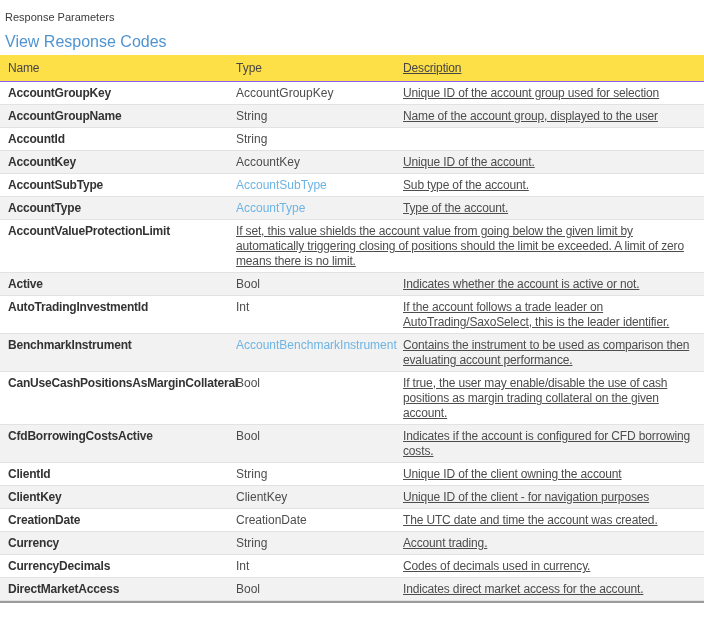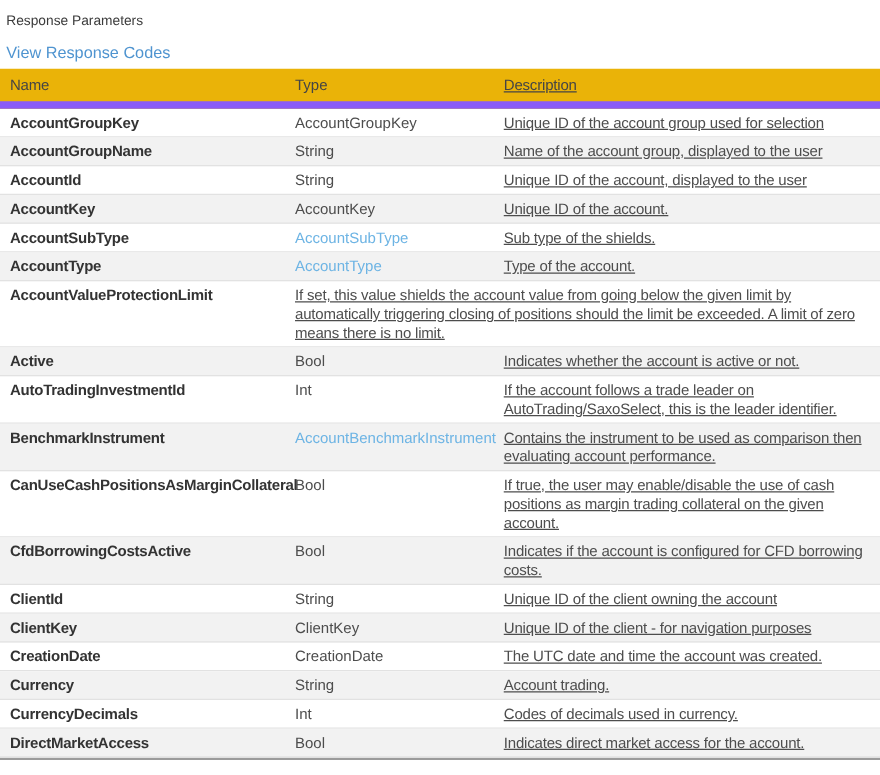--- a/index.html
+++ b/index.html
@@ -17,39 +17,39 @@
   .page-title {
     margin: 8px 0 0 5px;
     font-size: 11px;
     font-weight: 400;
     line-height: 18px;
     color: var(--heading-text, #3b3b3b);
   }
   .view-link {
     display: inline-block;
     margin: 8px 0 0 5px;
-    font-size: 13px;
+    font-size: 16px;
     line-height: 15px;
     color: var(--link-blue, #4f94d0);
     text-decoration: none;
     cursor: pointer;
   }
   .param-table {
     margin-top: 4px;
     width: 704px;
     border-bottom: 2px solid var(--table-bottom-border, #9b9b9b);
   }
   .row {
     display: flex;
     align-items: flex-start;
     border-bottom: 1px solid var(--row-border, #e2e2e2);
   }
   .row.header-row {
-    border-bottom: 6px solid #8b5cf6;
-    background: #eab308;
+    border-bottom: 1px solid #8b5cf6;
+    background: #fde047;
   }
   #rows .row:nth-child(even) {
     background: var(--row-stripe, #f2f2f2);
   }
   .col {
     box-sizing: border-box;
     font-size: 12px;
     line-height: 15px;
     padding: 4px 0 3px 0;
     color: var(--body-text, #4d4d4d);
@@ -111,33 +111,32 @@
 
   <div class="row">
     <div class="col c-name">AccountGroupName</div>
     <div class="col c-type">String</div>
     <div class="col c-desc">Name of the account group, displayed to the user</div>
   </div>
 
   <div class="row">
     <div class="col c-name">AccountId</div>
     <div class="col c-type">String</div>
-    <div class="col c-desc">Unique ID of the account, displayed to the user</div>
   </div>
 
   <div class="row">
     <div class="col c-name">AccountKey</div>
     <div class="col c-type">AccountKey</div>
     <div class="col c-desc">Unique ID of the account.</div>
   </div>
 
   <div class="row">
     <div class="col c-name">AccountSubType</div>
     <div class="col c-type link">AccountSubType</div>
-    <div class="col c-desc">Sub type of the shields.</div>
+    <div class="col c-desc">Sub type of the account.</div>
   </div>
 
   <div class="row">
     <div class="col c-name">AccountType</div>
     <div class="col c-type link">AccountType</div>
     <div class="col c-desc">Type of the account.</div>
   </div>
 
   <div class="row">
     <div class="col c-name">AccountValueProtectionLimit</div>

